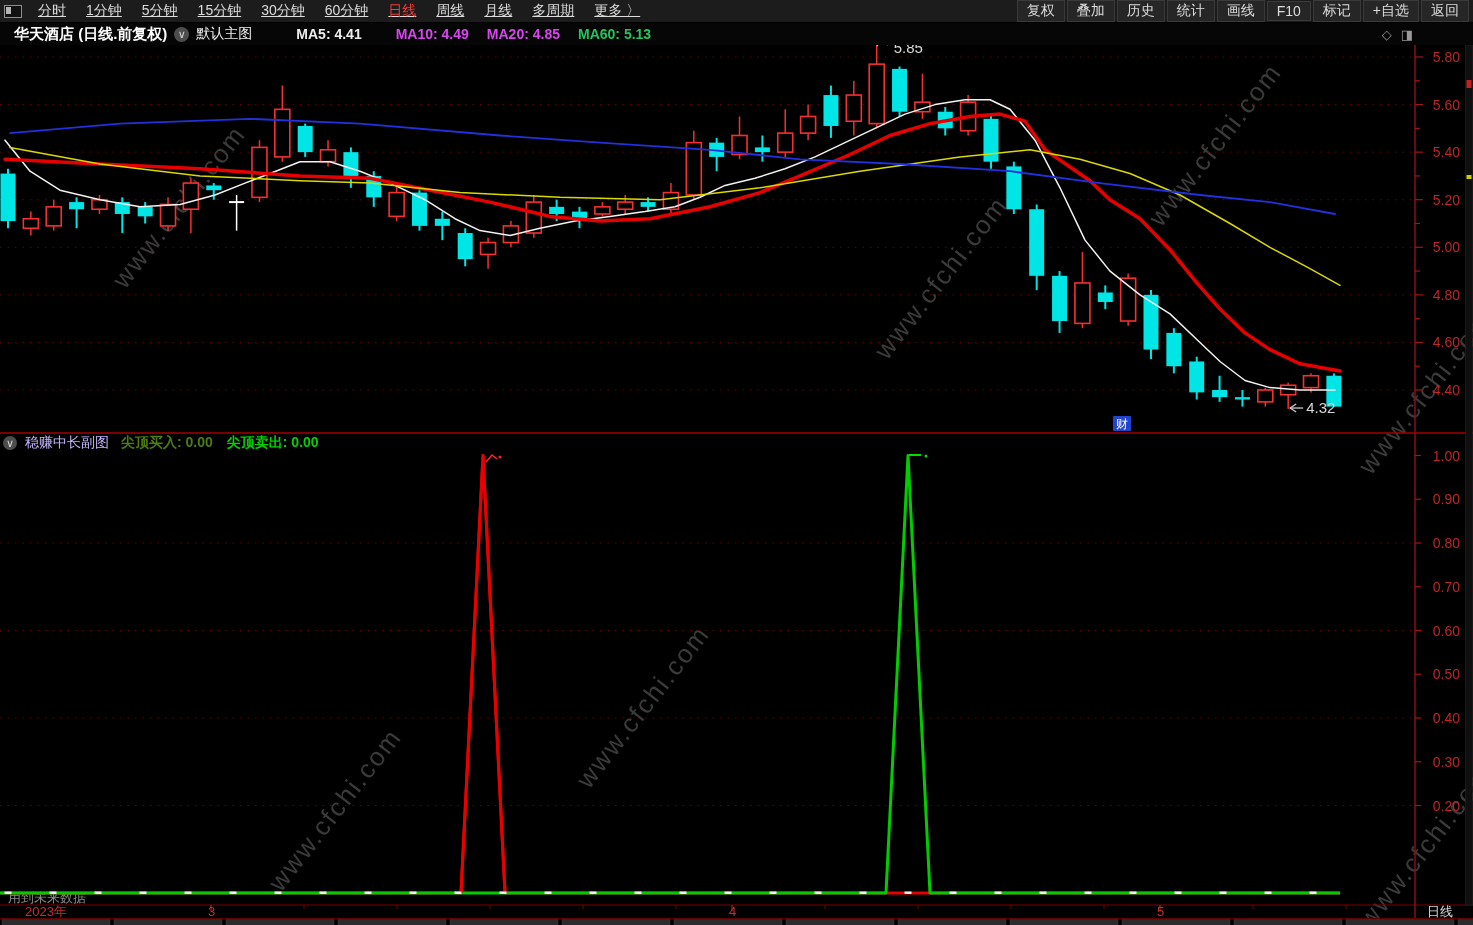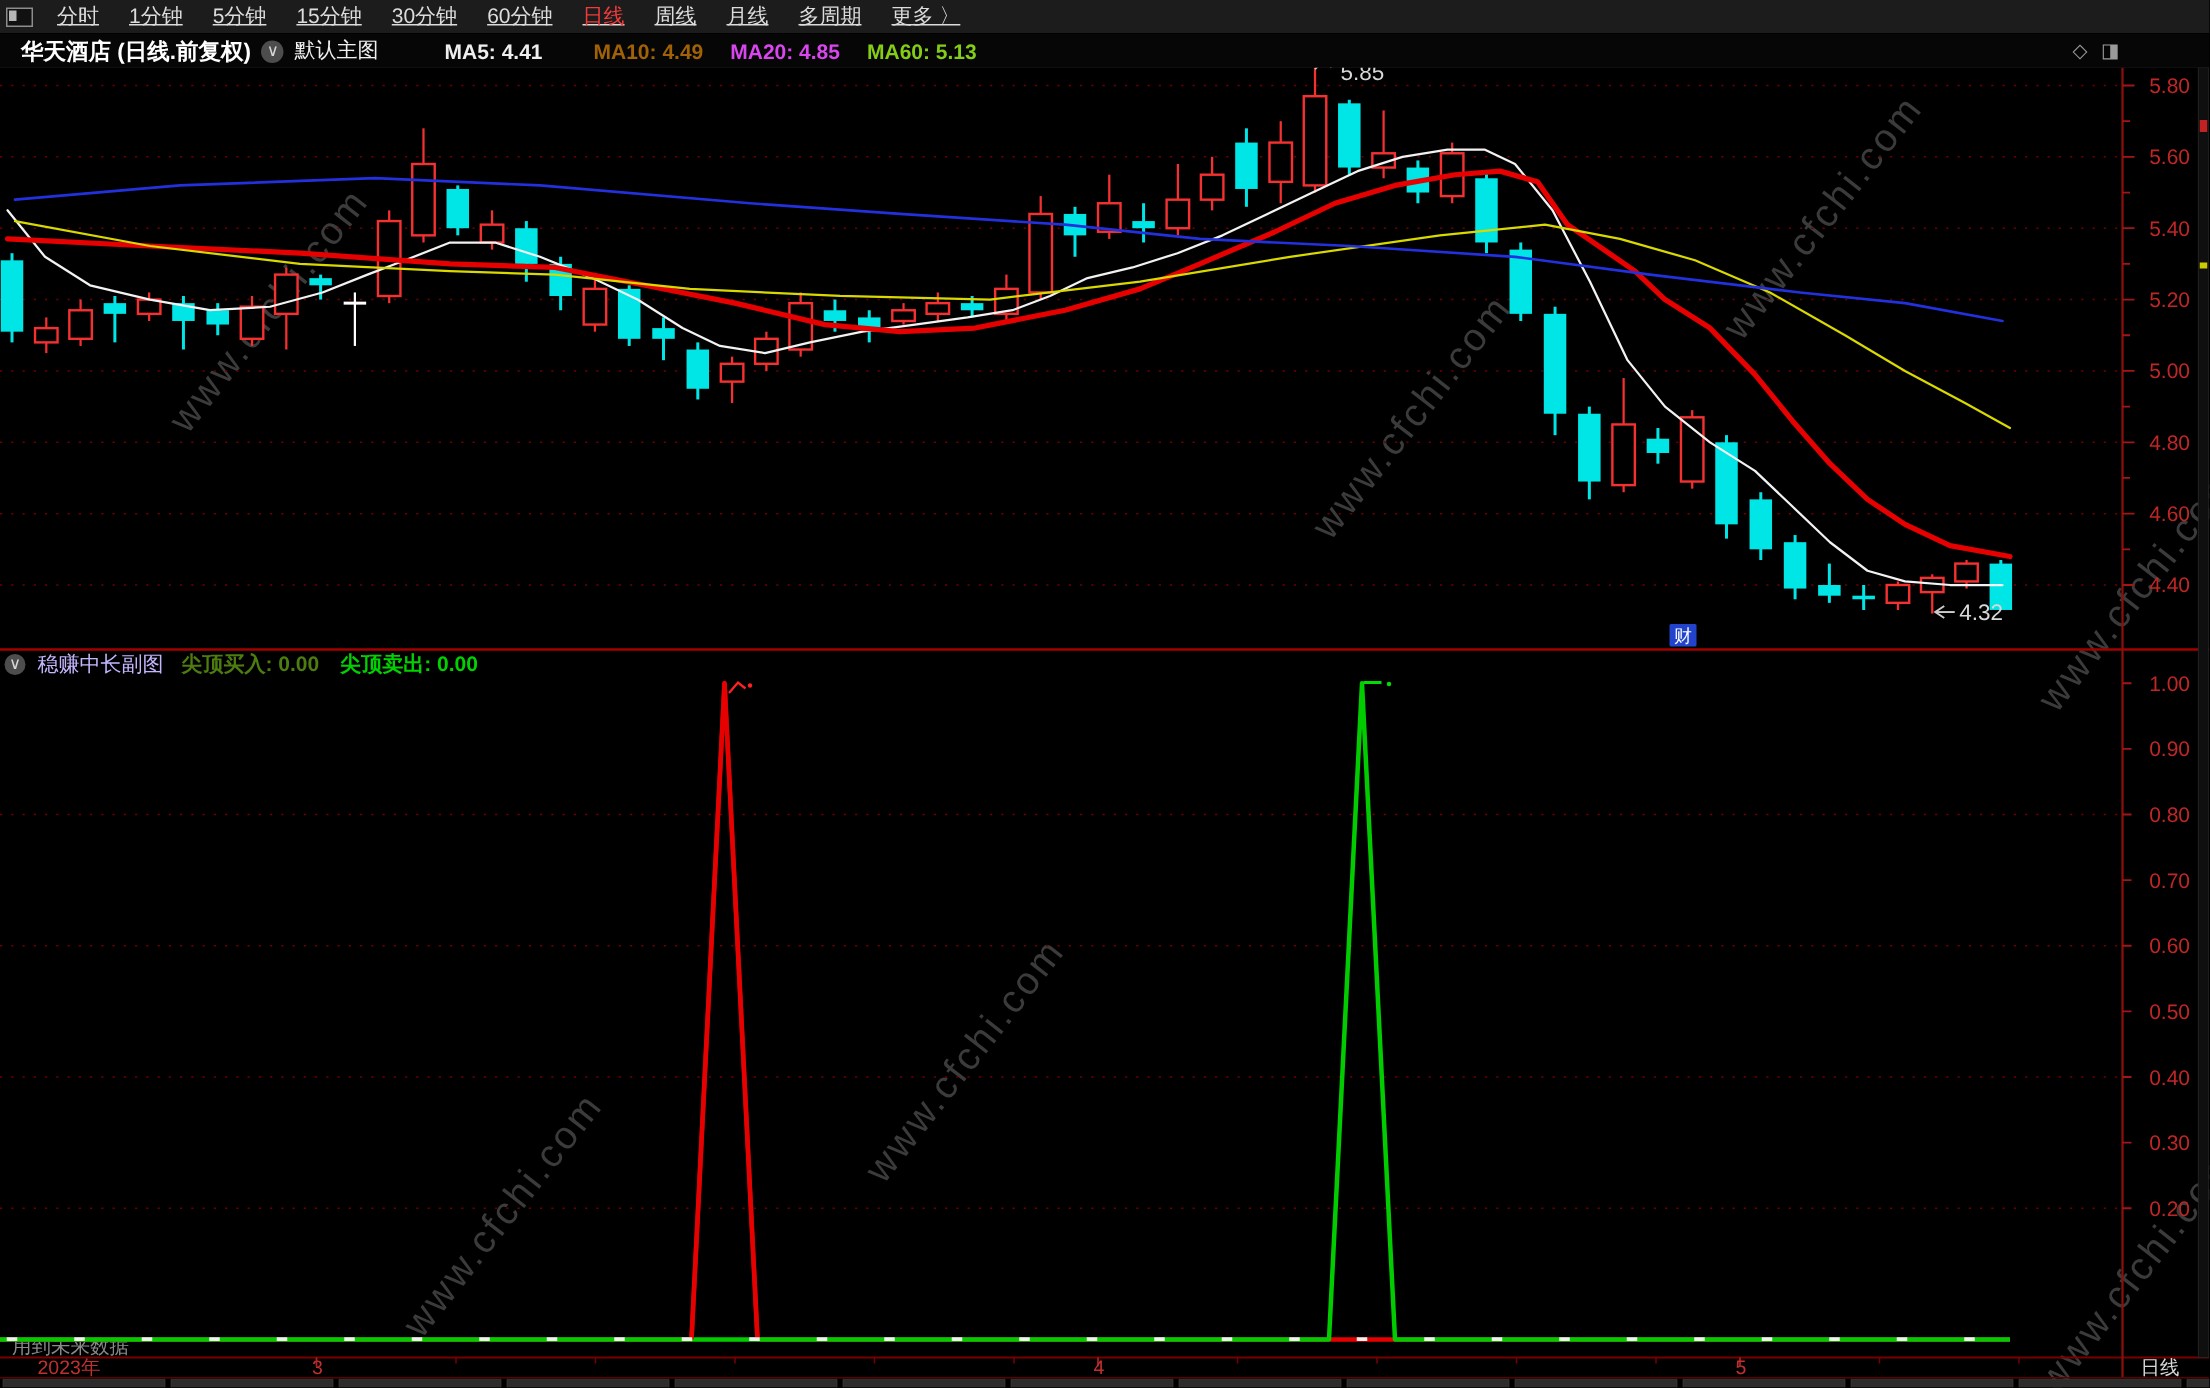--- a/index.html
+++ b/index.html
@@ -486,27 +486,38 @@
         <span class="mi">5分钟</span>
         <span class="mi">15分钟</span>
         <span class="mi">30分钟</span>
         <span class="mi">60分钟</span>
         <span class="mi active">日线</span>
         <span class="mi">周线</span>
         <span class="mi">月线</span>
         <span class="mi">多周期</span>
         <span class="mi">更多 〉</span>
       </div>
+    <div class="menu-right" id="menu-right">
+        <span class="mi">复权</span>
+        <span class="mi">叠加</span>
+        <span class="mi">历史</span>
+        <span class="mi">统计</span>
+        <span class="mi">画线</span>
+        <span class="mi">F10</span>
+        <span class="mi">标记</span>
+        <span class="mi">+自选</span>
+        <span class="mi">返回</span>
+      </div>
   </div>
 
   <div class="info-bar">
     <span class="stock-title">华天酒店 (日线.前复权)</span>
     <span class="chev-circle">∨</span>
     <span class="view-label">默认主图</span>
-    <span id="ma-labels"><span style="color: rgb(238, 238, 238); margin-left: 36px;">MA5: 4.41</span><span style="color: #a16207; padding-left: 16px;">MA10: 4.49</span><span style="color: #d946ef;">MA20: 4.85</span><span style="color: #84cc16;">MA60: 5.13</span></span>
+    <span id="ma-labels"><span style="color: rgb(238, 238, 238); margin-left: 36px;">MA5: 4.41</span><span style="color: #d946ef; padding-left: 16px;">MA10: 4.49</span><span style="color: #d946ef;">MA20: 4.85</span><span style="color: #22c55e;">MA60: 5.13</span></span>
     <span class="right-icons">
       <span>◇</span>
       <span>◨</span>
     </span>
   </div>
 
   <div class="sub-header">
     <span class="chev-circle">∨</span>
     <span class="sub-name">稳赚中长副图</span>
     <span class="sub-buy">尖顶买入: 0.00</span>

